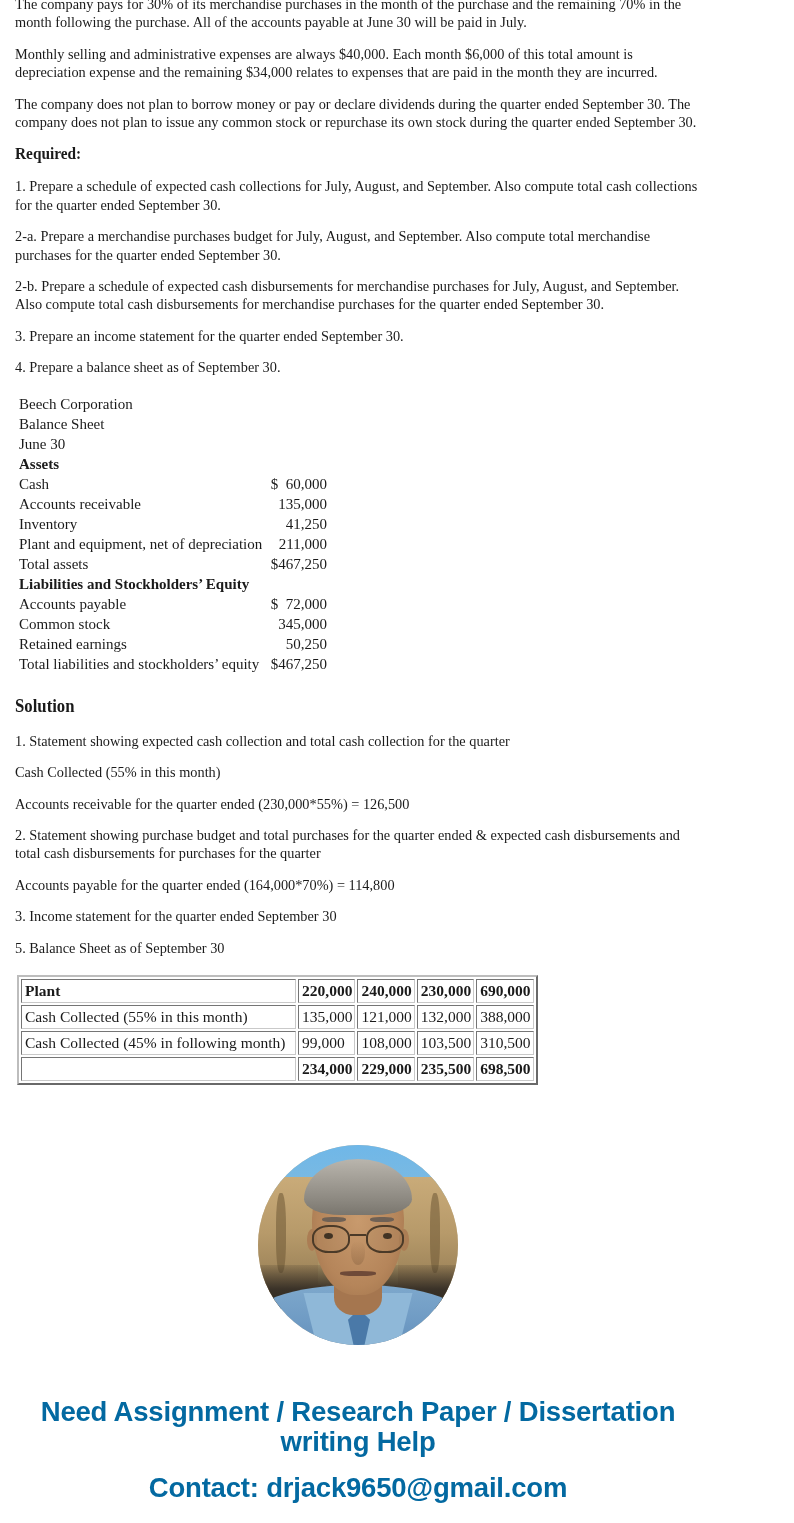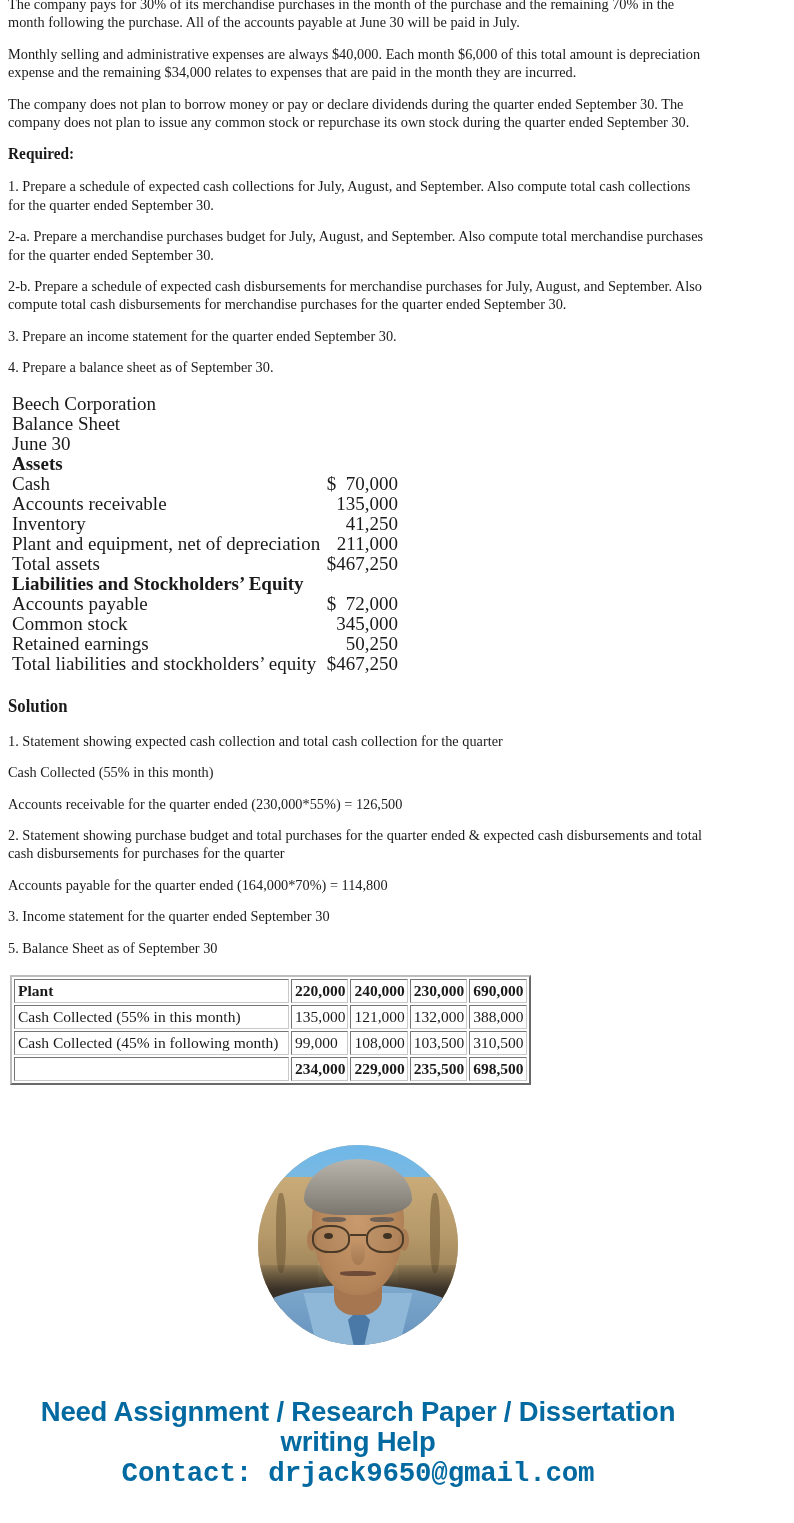--- a/index.html
+++ b/index.html
@@ -11,21 +11,21 @@
   body {
     width: 794px;
     min-height: 1523px;
     position: relative;
     font-family: "Liberation Serif", "DejaVu Serif", serif;
     color: #1a1a1a;
     -webkit-font-smoothing: antialiased;
   }
 
   .page {
-    padding: 0 8px;
+    padding: 0 15px;
     box-sizing: border-box;
     width: 716px;
     overflow: hidden;
   }
 
   
   .body-text {
     font-family: "Liberation Serif", "DejaVu Serif", serif;
     font-stretch: condensed;
     font-size: 15.4px;
@@ -59,21 +59,21 @@
     font-family: "Liberation Serif", "DejaVu Serif", serif;
     font-size: 15.5px;
     line-height: 20px;
     margin: 17px 0 22px 0;
     border-collapse: collapse;
     padding-left: 4px;
   }
   .bsheet td {
     padding: 0;
     white-space: nowrap;
-    font-size: 19px;
+    font-size: 15px;
     line-height: 20px;
   }
   .bsheet td.lbl { padding-left: 4px; padding-right: 6px; }
   .bsheet td.cur { text-align: right; width: 10px; }
   .bsheet td.amt { text-align: right; padding-right: 2px; }
   .bsheet tr.sec td { font-weight: bold; }
 
   
   .data-table {
     border-collapse: separate;
@@ -216,22 +216,21 @@
     color: #0369a1;
     font-size: 27.5px;
     line-height: 30px;
     letter-spacing: -0.2px;
     margin: 46px 0 0 0;
     padding: 0 4px;
   }
   .promo .line2 { display: block; }
   .promo .contact {
     display: block;
-    margin-top: 2px;
-    font-family: Liberation Mono, monospace;
+    margin-top: 16px;
   }
 </style>
 </head>
 <body>
 
 <div class="page">
 
   <p class="body-text">The company pays for 30% of its merchandise purchases in the month of the purchase and the remaining 70% in the month following the purchase. All of the accounts payable at June 30 will be paid in July.</p>
   <p class="body-text">Monthly selling and administrative expenses are always $40,000. Each month $6,000 of this total amount is depreciation expense and the remaining $34,000 relates to expenses that are paid in the month they are incurred.</p>
   <p class="body-text">The company does not plan to borrow money or pay or declare dividends during the quarter ended September 30. The company does not plan to issue any common stock or repurchase its own stock during the quarter ended September 30.</p>
@@ -254,21 +253,21 @@
     <tr>
       <td class="lbl" colspan="3">June 30</td>
     </tr>
     <tr class="sec">
       <td class="lbl" colspan="3">Assets</td>
     </tr>
 
     <tr>
       <td class="lbl">Cash</td>
       <td class="cur">$</td>
-      <td class="amt">70,000</td>
+      <td class="amt">60,000</td>
     </tr>
     <tr>
       <td class="lbl">Accounts receivable</td>
       <td class="cur"></td>
       <td class="amt">135,000</td>
     </tr>
     <tr>
       <td class="lbl">Inventory</td>
       <td class="cur"></td>
       <td class="amt">41,250</td>

